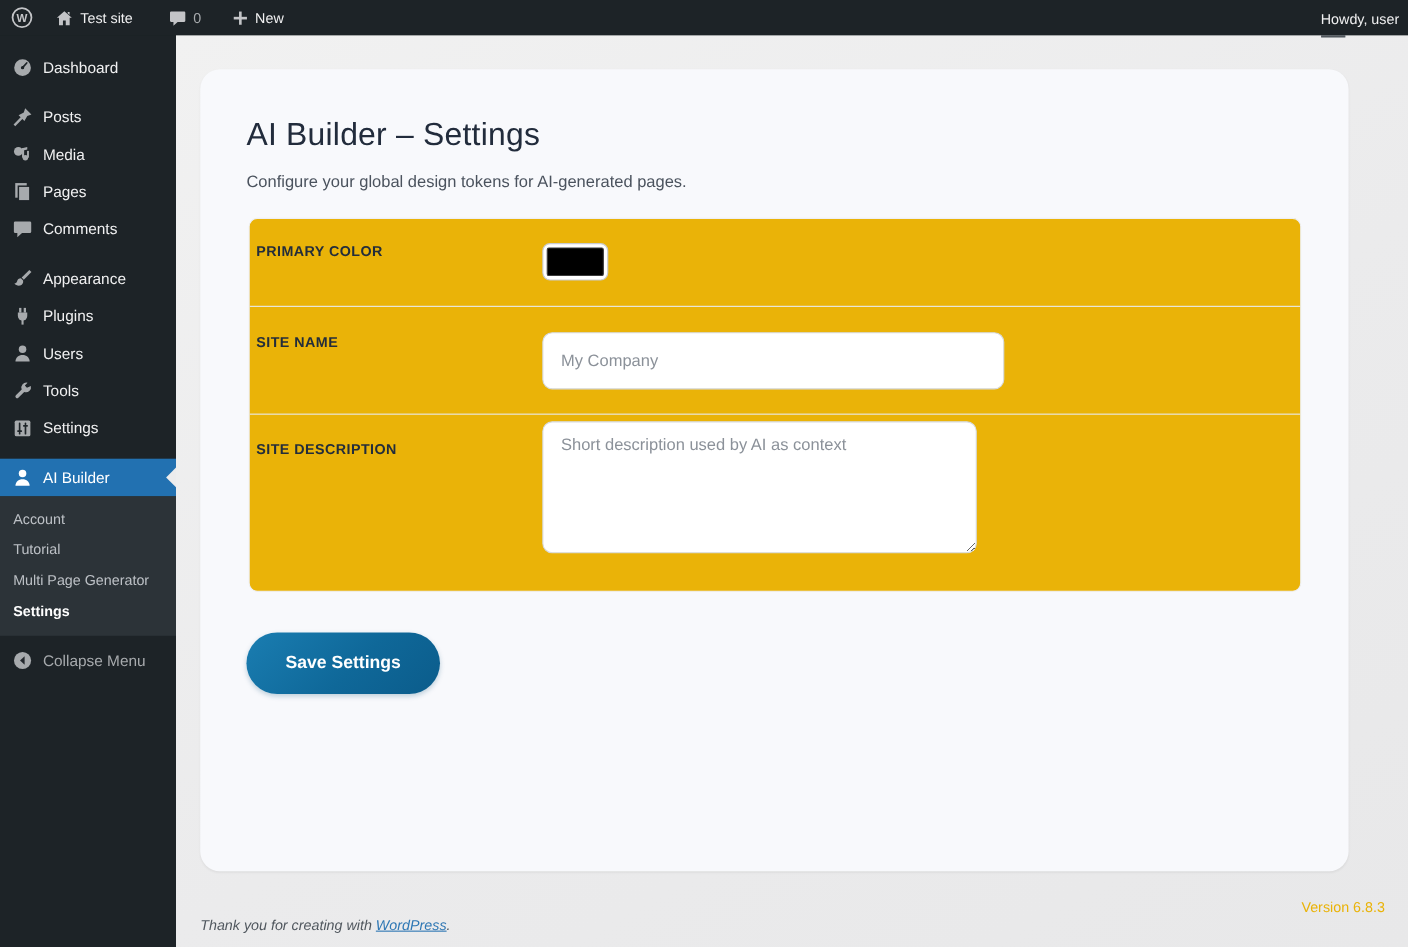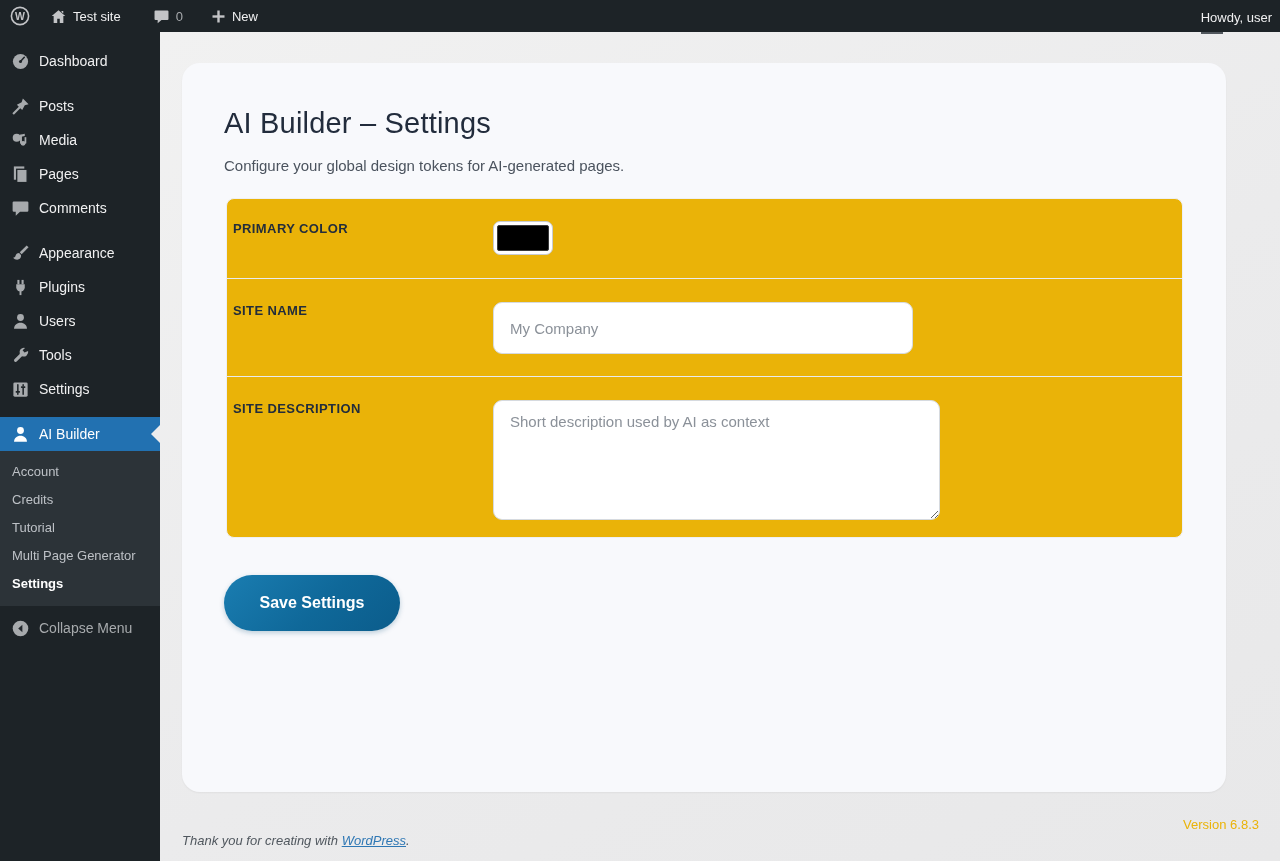--- a/index.html
+++ b/index.html
@@ -66,21 +66,21 @@
 
   .color-swatch { margin-top:22px; width:60px; height:34px; background:#fff;
     border:1px solid #c9ccd1; border-radius:7px; padding:3px; cursor:pointer; }
   .color-swatch-inner { width:100%; height:100%; border:1px solid #3a3a3a;
     border-radius:2px; }
 
   .text-input { margin-top:23px; width:420px; height:52px; border:1px solid #d6dadf;
     border-radius:9px; padding:17px 16px; font-size:15px;
     font-family:"Liberation Sans", sans-serif; color:#333; background:#fff; }
   .text-input::placeholder, .textarea-input::placeholder { color:#8b9199; opacity:1; }
-  .textarea-input { margin-top:23px; width:447px; height:120px;
+  .textarea-input { margin-top:6px; width:395px; height:120px;
     border:1px solid #d6dadf; border-radius:9px; padding:12px 16px; font-size:15px;
     font-family:"Liberation Sans", sans-serif; color:#333; background:#fff;
     resize:both; }
 
   #save-button { margin-top:37px; margin-left:0; width:176px; height:56px;
     border:none; border-radius:28px; cursor:pointer;
     background:linear-gradient(135deg,#1a7db1 0%, #0f6899 55%, #0b5c8b 100%);
     color:#fff; font-size:16px; font-weight:bold;
     font-family:"Liberation Sans", sans-serif;
     box-shadow:0 2px 5px rgba(10,80,120,0.25); }
@@ -251,21 +251,20 @@
       <svg width="19" height="19" viewBox="0 0 20 20" fill="currentColor">
         <circle cx="10" cy="5.8" r="3.6"></circle>
         <path d="M3.2 17.5c0-3.8 3-6.3 6.8-6.3s6.8 2.5 6.8 6.3z"></path>
       </svg>
     </span>
     <span>AI Builder</span>
   </div>
 
   <div id="submenu">
     <span class="sub-item">Account</span>
-    <span class="sub-item">Credits</span>
     <span class="sub-item">Tutorial</span>
     <span class="sub-item">Multi Page Generator</span>
     <span class="sub-item active">Settings</span>
   </div>
 
   <div id="collapse-row">
     <div class="menu-item">
       <span class="mi-icon">
         <svg width="19" height="19" viewBox="0 0 20 20">
           <circle cx="10" cy="10" r="8.2" fill="#a7aaad"></circle>

